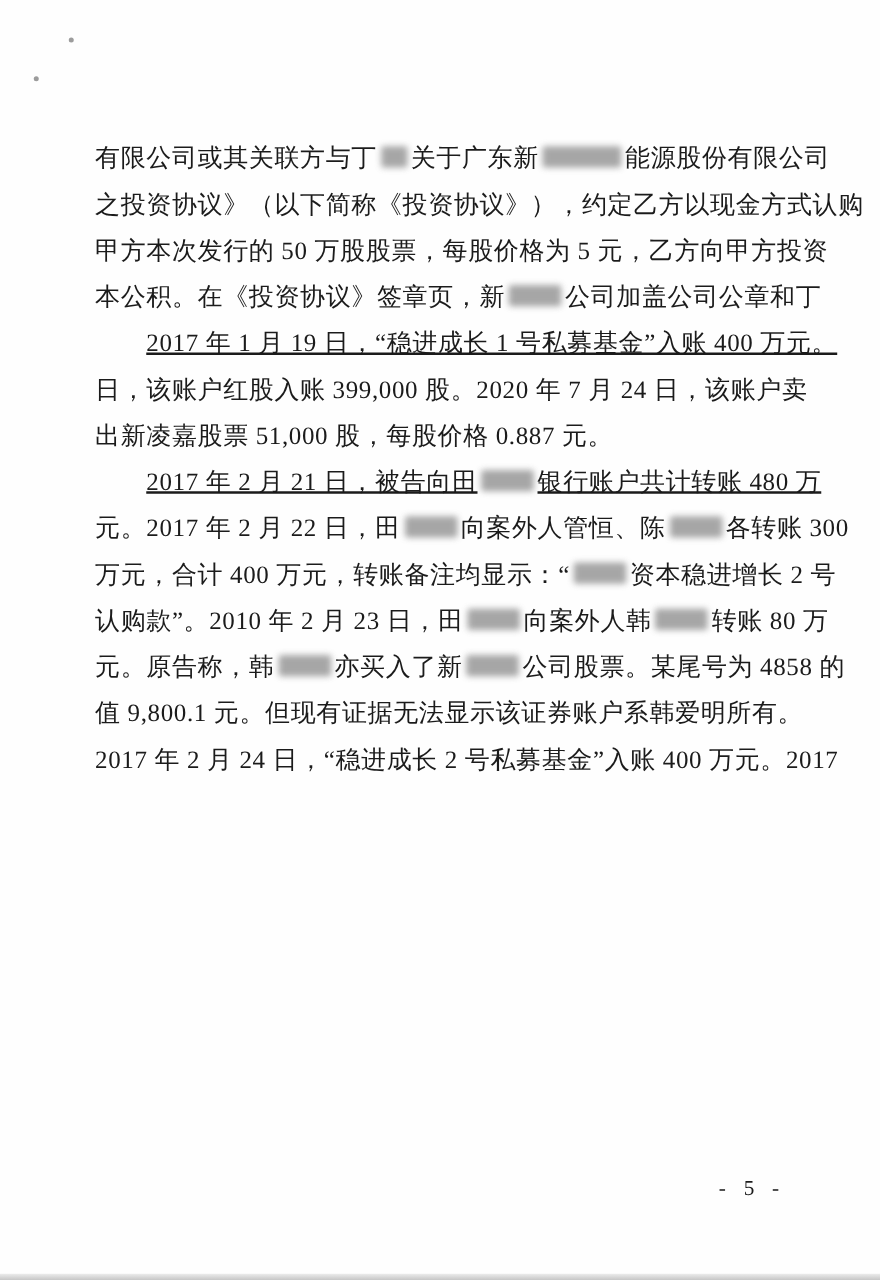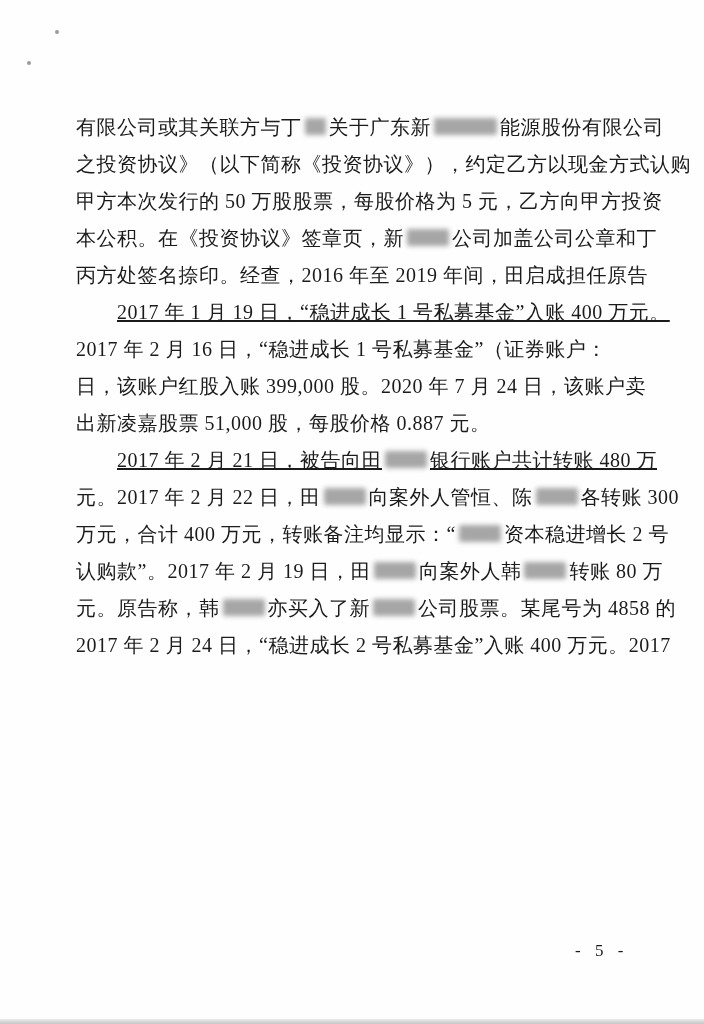--- a/index.html
+++ b/index.html
@@ -67,32 +67,31 @@
 
 <div class="page">
   <div class="speck s1"></div>
   <div class="speck s2"></div>
   <div class="text-block" id="doc-body">
       <div class="para">
         <div class="line"><span>有限公司或其关联方与丁</span><span class="redact" style="width: 21px;"></span><span>关于广东新</span><span class="redact" style="width: 63px;"></span><span>能源股份有限公司</span></div>
         <div class="line"><span>之投资协议》（以下简称《投资协议》），约定乙方以现金方式认购</span></div>
         <div class="line"><span>甲方本次发行的 50 万股股票，每股价格为 5 元，乙方向甲方投资</span></div>
         <div class="line"><span>本公积。在《投资协议》签章页，新</span><span class="redact" style="width: 42px;"></span><span>公司加盖公司公章和丁</span></div>
-        <div class="line"><span>丙方处签名捺印。经查，2016 年至 2019 年间，田启成担任原告</span></div>
       </div>
       <div class="para">
         <div class="line indent"><span>2017 年 1 月 19 日，“稳进成长 1 号私募基金”入账 400 万元。</span></div>
-        <div class="line"><span>2017 年 2 月 16 日，“稳进成长 1 号私募基金”（证券账户：</span></div>
         <div class="line"><span>日，该账户红股入账 399,000 股。2020 年 7 月 24 日，该账户卖</span></div>
         <div class="line"><span>出新凌嘉股票 51,000 股，每股价格 0.887 元。</span></div>
       </div>
       <div class="para">
         <div class="line indent"><span>2017 年 2 月 21 日，被告向田</span><span class="redact" style="width: 42px;"></span><span>银行账户共计转账 480 万</span></div>
         <div class="line"><span>元。2017 年 2 月 22 日，田</span><span class="redact" style="width: 42px;"></span><span>向案外人管恒、陈</span><span class="redact" style="width: 42px;"></span><span>各转账 300</span></div>
         <div class="line"><span>万元，合计 400 万元，转账备注均显示：“</span><span class="redact" style="width: 42px;"></span><span>资本稳进增长 2 号</span></div>
-        <div class="line"><span>认购款”。2017 年 2 月 19 日，田</span><span class="redact" style="width: 42px;"></span><span>向案外人韩</span><span class="redact" style="width: 42px;"></span><span>转账 80 万</span></div>
+        <div class="line"><span>认购款”。2010 年 2 月 23 日，田</span><span class="redact" style="width: 42px;"></span><span>向案外人韩</span><span class="redact" style="width: 42px;"></span><span>转账 80 万</span></div>
         <div class="line"><span>元。原告称，韩</span><span class="redact" style="width: 42px;"></span><span>亦买入了新</span><span class="redact" style="width: 42px;"></span><span>公司股票。某尾号为 4858 的</span></div>
+        <div class="line"><span>值 9,800.1 元。但现有证据无法显示该证券账户系韩爱明所有。</span></div>
         <div class="line"><span>2017 年 2 月 24 日，“稳进成长 2 号私募基金”入账 400 万元。2017</span></div>
       </div>
     </div>
   <div class="page-number">- 5 -</div>
   <div class="scan-edge"></div>
 </div>
 
 </body></html>

